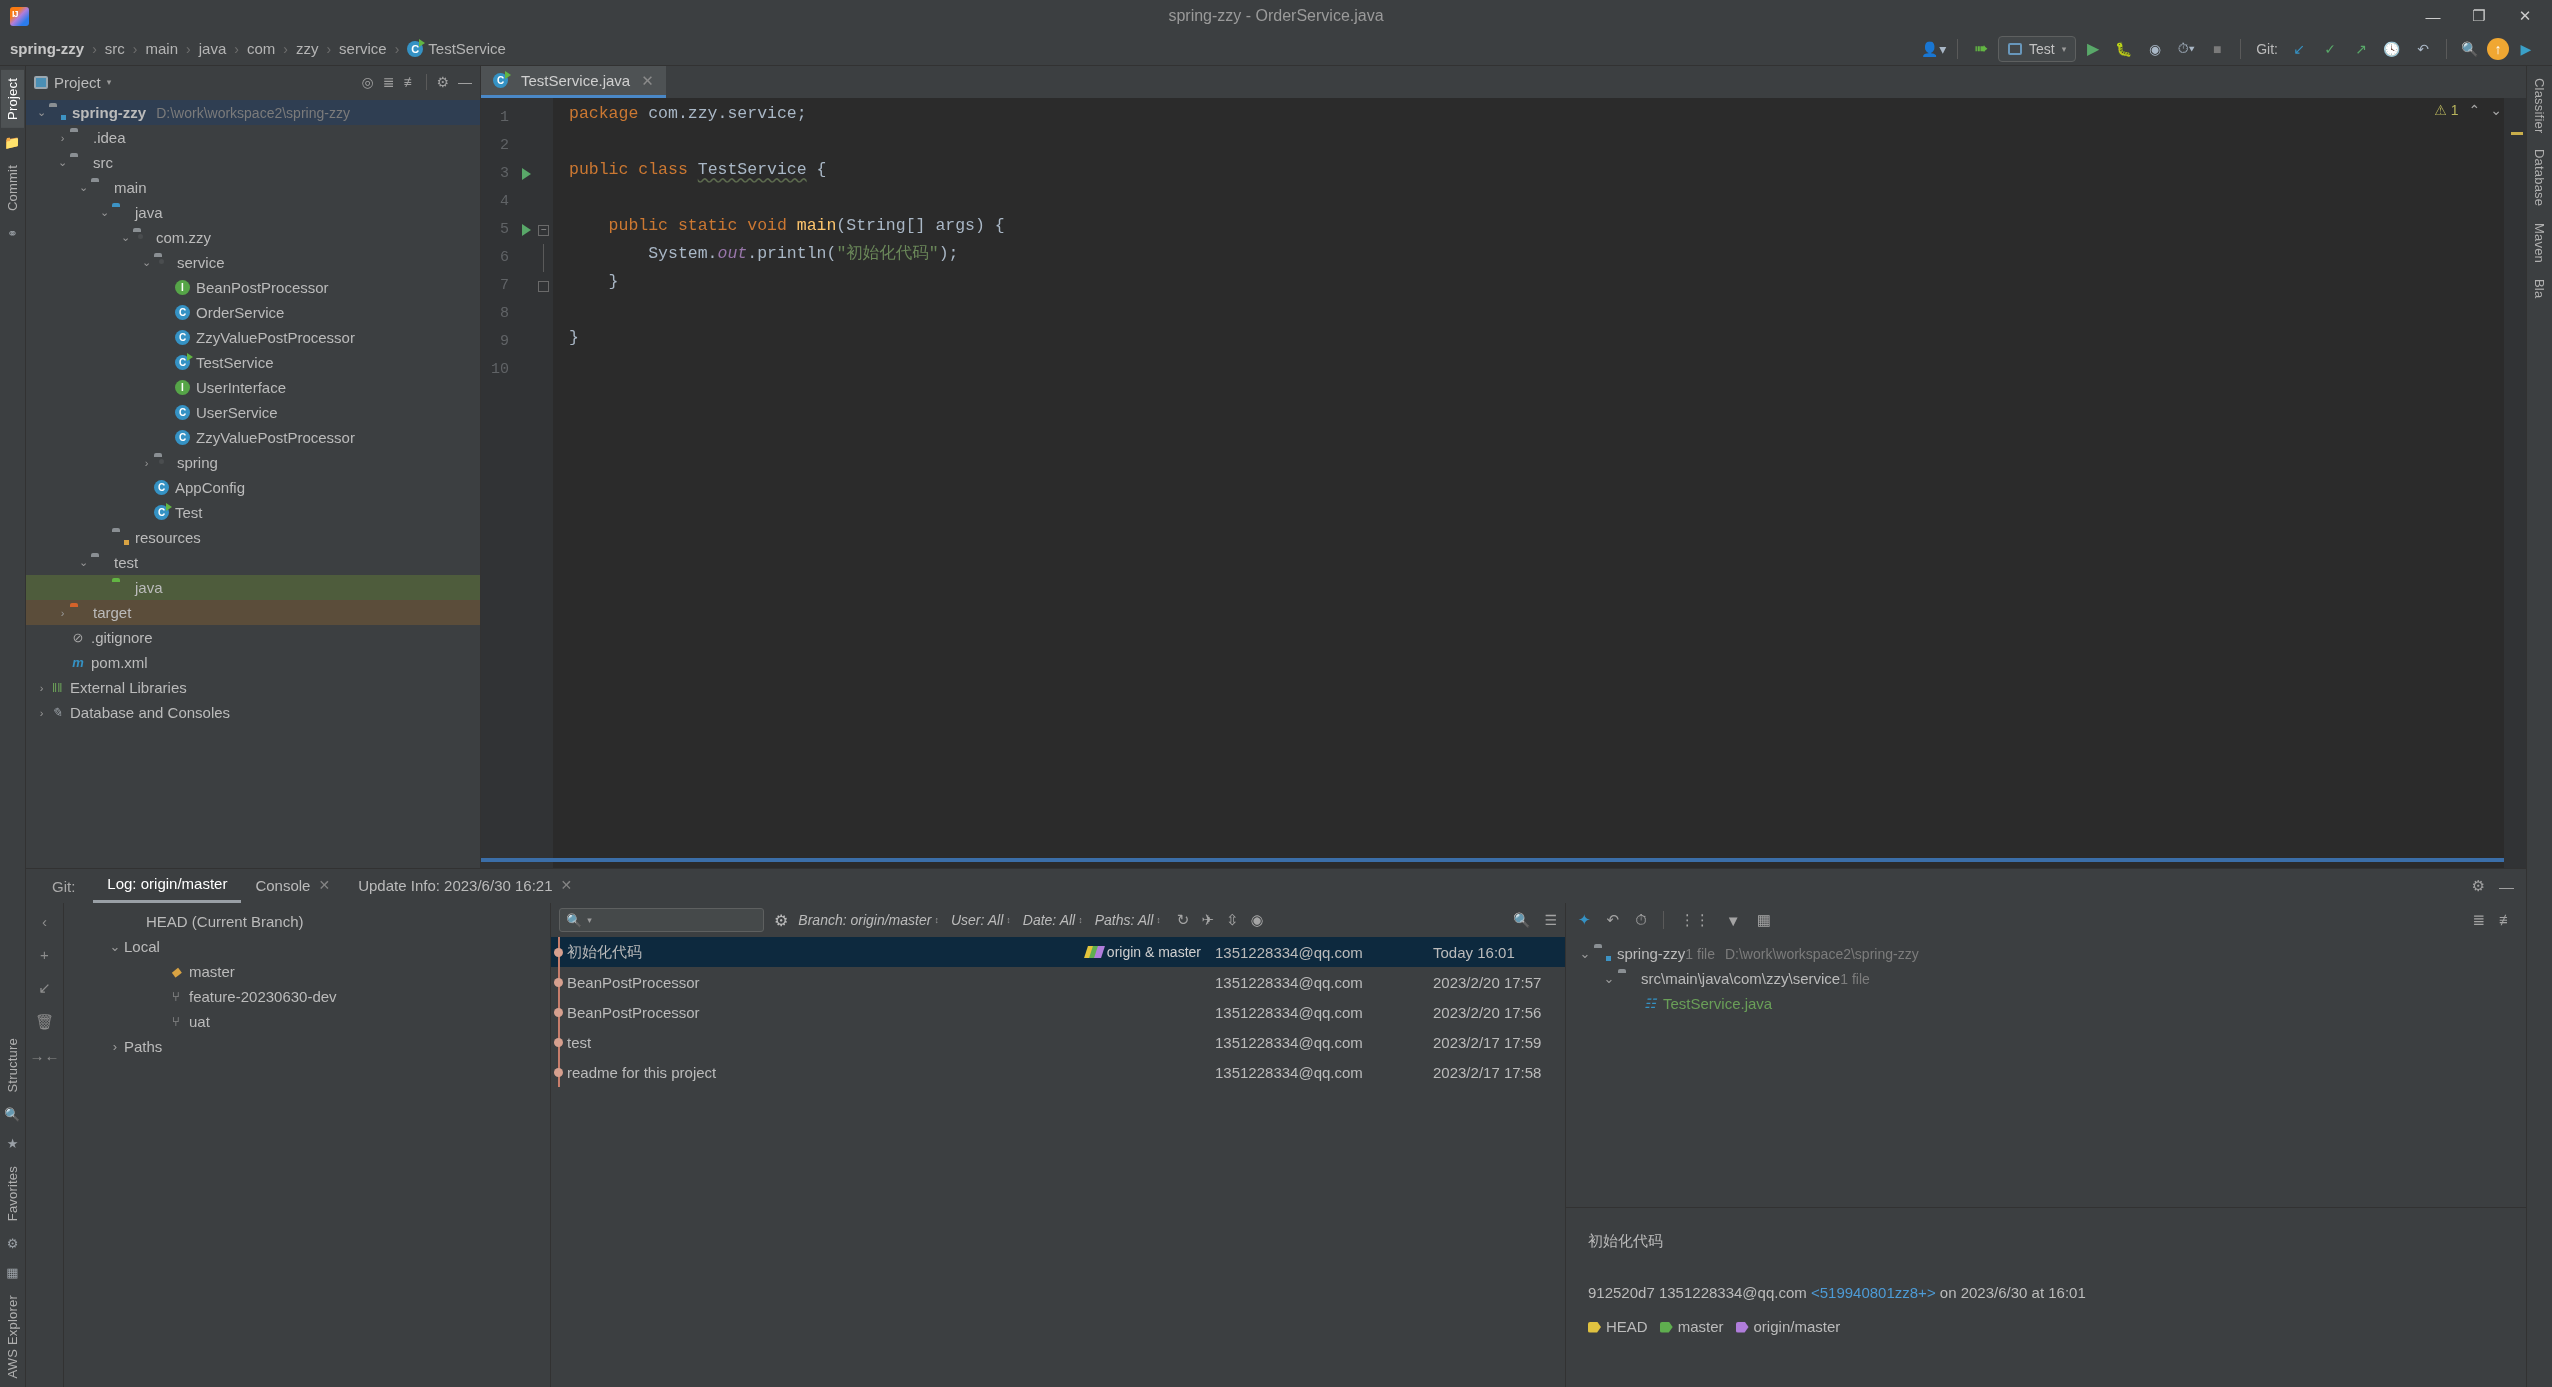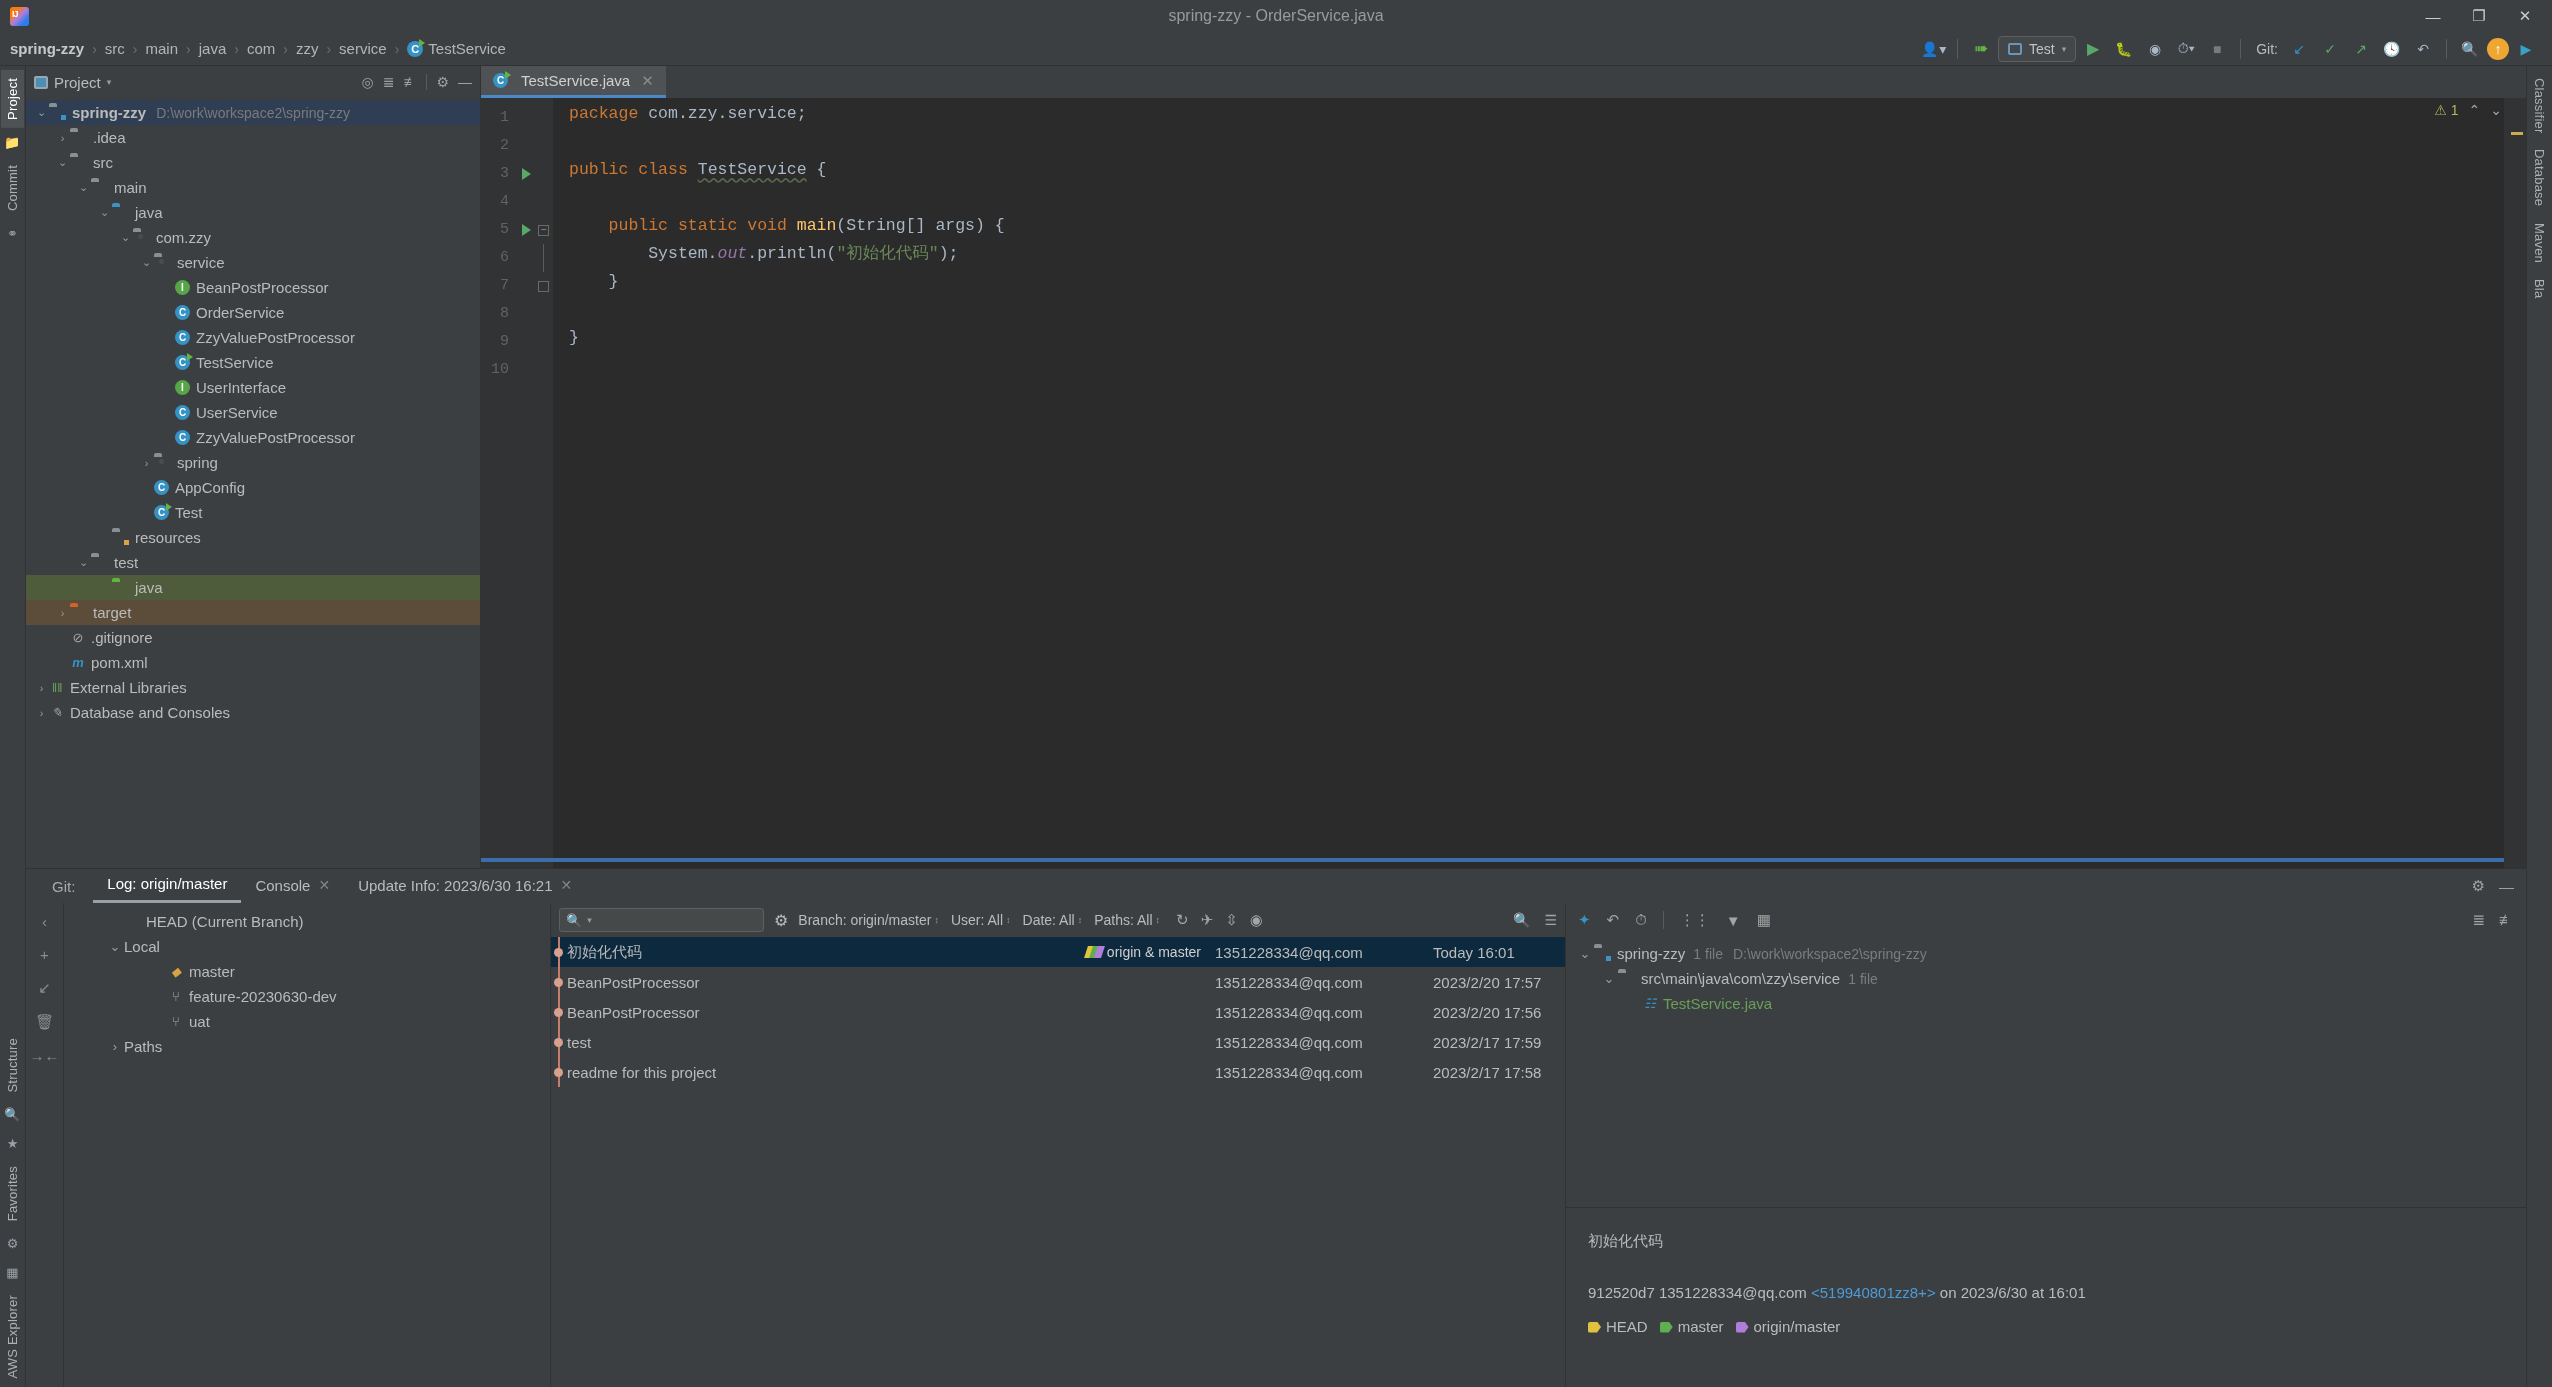--- a/index.html
+++ b/index.html
@@ -238,21 +238,21 @@
   .ref-ic span { position:absolute; top:0; width:7px; height:12px; transform: skewX(-18deg); }
   .ref-ic .a { left:0; background:#e3c33c; } .ref-ic .b { left:5px; background:#5fae4f; } .ref-ic .c { left:10px; background:#b07ddb; }
   .cauthor { width: 218px; flex: 0 0 218px; text-align: left; font-size: 15px; }
   .cdate { width: 122px; flex: 0 0 122px; text-align: left; font-size: 15px; }
 
   .details-pane { width: 960px; flex: 0 0 960px; display: flex; flex-direction: column; background: #3c3f41; }
   .dp-toolbar { height: 34px; display: flex; align-items: center; gap: 16px; padding: 0 12px; flex:0 0 34px; color:#a4a4a4; font-size:15px;}
   .dp-toolbar .right { margin-left:auto; display:flex; gap:14px; }
   .dp-tree { flex: 0 0 270px; padding-top: 4px; font-size: 15px; overflow:hidden;}
   .drow { height: 25px; display: flex; align-items: center; white-space: nowrap; color: #bbbbbb; }
-  .drow .cnt { color: #7c7c7c; margin-left: 8px; font-size: 14px; }
+  .drow .cnt { color: #7c7c7c; font-size: 14px; }
   .drow .path { color: #7c7c7c; margin-left: 10px; font-size: 14px; }
   .drow .fname { color: #6a9f58; }
   .dp-sep { height: 1px; background: #323232; }
   .dp-detail { flex: 1 1 auto; padding: 16px 22px; font-size: 15px; line-height: 34px; color: #bbbbbb; }
   .hash-line .link { color: #4d9bd6; }
   .mini-tag { display: inline-flex; align-items: center; gap: 5px; margin-right: 12px; }
   .tagshape { width: 13px; height: 11px; position: relative; display:inline-block; }
   .tagshape::before {
     content:""; position:absolute; inset:0; border-radius: 2px 0 0 2px;
     clip-path: polygon(0 0, 70% 0, 100% 50%, 70% 100%, 0 100%);
@@ -596,21 +596,21 @@
               </div>
             </div>
 
           <div class="commits">
             <div class="commits-toolbar">
               <div class="search-box">
                 <span>🔍</span>
                 <span class="tri">▾</span>
               </div>
               <span style="font-size:16px;">⚙</span>
-              <div id="log-filters" style="display:flex;align-items:center;gap:12px;">
+              <div id="log-filters" style="display:flex;align-items:center;gap:12px;font-style:italic;">
                   <div class="filter-chip">
                     <span>Branch: origin/master</span>
                     <span class="tri">↕</span>
                   </div>
                   <div class="filter-chip">
                     <span>User: All</span>
                     <span class="tri">↕</span>
                   </div>
                   <div class="filter-chip">
                     <span>Date: All</span>

